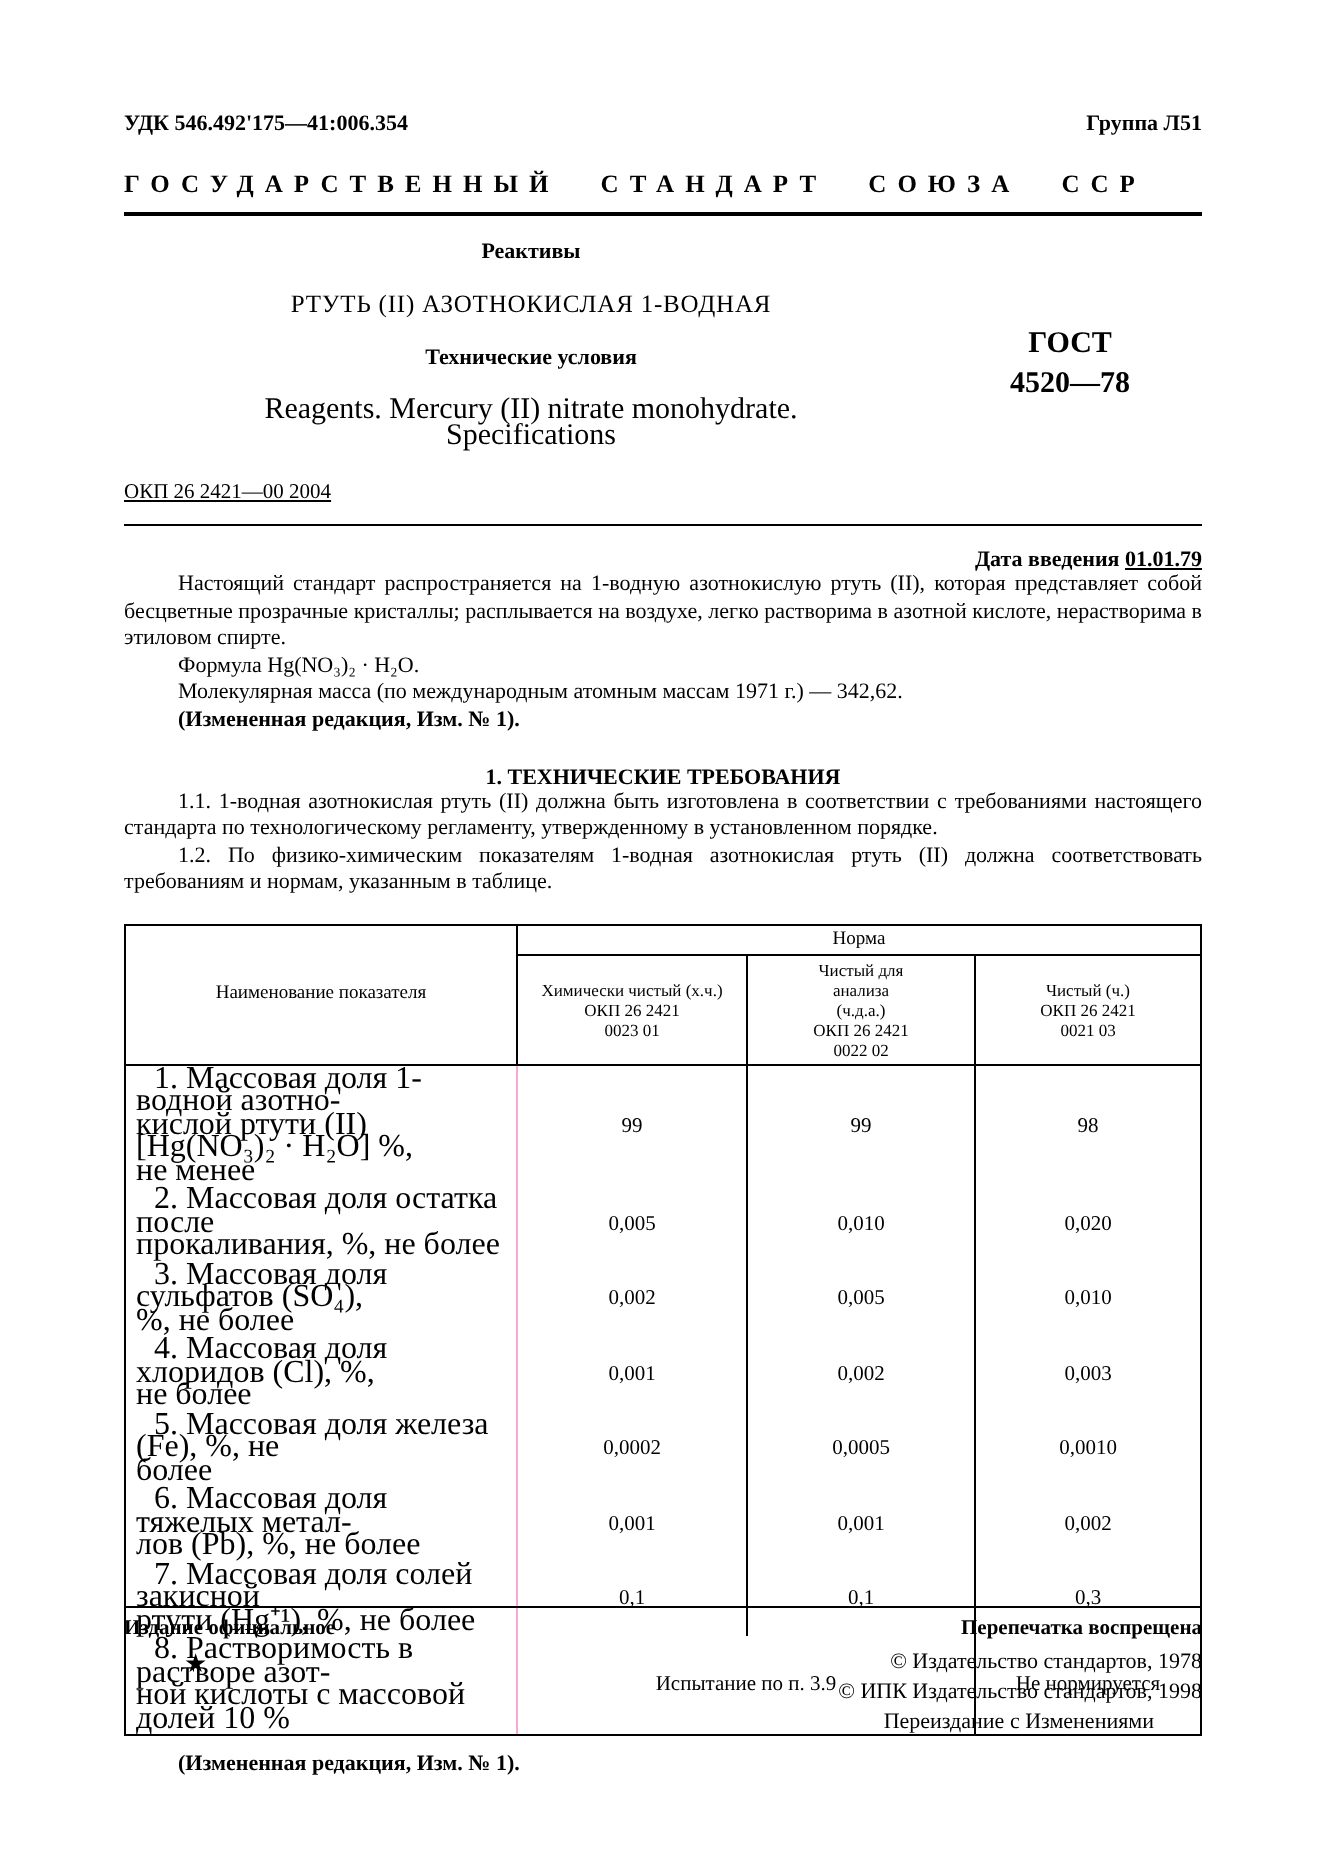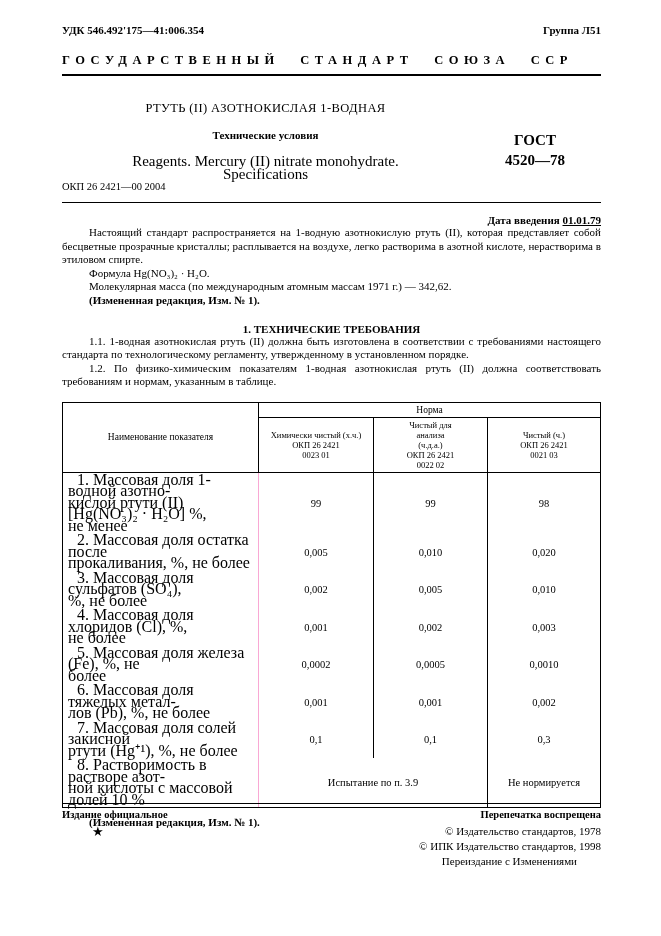--- a/index.html
+++ b/index.html
@@ -5,42 +5,42 @@
 <style>
   * { box-sizing: border-box; }
   html, body { margin: 0; padding: 0; background: #ffffff; }
   .page {
     position: relative;
     width: 661px; height: 936px;
     margin: 0 auto;
     background: #fff;
     color: #000;
     font-family: "Liberation Serif", serif;
-    padding: 24px 60px 0 62px;
+    padding: 56px 60px 0 62px;
     overflow: hidden;
   }
   .meta-row { display: flex; justify-content: space-between; font-size: 11px; font-weight: bold; }
   .banner {
     margin-top: 17px;
     font-size: 12.5px; font-weight: bold;
     letter-spacing: 5.5px; word-spacing: 12px;
     white-space: nowrap;
   }
   .rule-thick { border: none; border-top: 2px solid #000; margin: 6px 0 0; }
   .rule-thin  { border: none; border-top: 1px solid #000; margin: 10px 0 0; }
 
   .title-area { display: flex; margin-top: 12px; }
   .title-left { flex: 1; text-align: center; }
   .kicker { font-weight: bold; font-size: 11px; }
   .doc-title { font-weight: normal; font-size: 12.5px; margin-top: 13px; letter-spacing: 0.4px; }
   .doc-subtitle { font-weight: bold; font-size: 11px; margin-top: 13px; }
   .english { margin-top: 14px; font-size: 15px; line-height: 13px; }
   .gost-box { width: 132px; text-align: center; font-weight: bold; font-size: 15px; line-height: 20px; padding-top: 42px; }
 
-  .okp { font-size: 10.5px; margin-top: 0; }
+  .okp { font-size: 10.5px; margin-top: 16px; text-decoration: underline; }
   .date-line { text-align: right; font-weight: bold; font-size: 11px; margin-top: 11px; }
   .date-val { text-decoration: underline; }
 
   p.body-text { font-size: 11px; line-height: 13.6px; text-align: justify; text-indent: 27px; margin: 0; }
   .first-para { margin-top: 8px; }
   .bold { font-weight: bold; }
   .section-heading { text-align: center; font-weight: bold; font-size: 11px; margin-top: 15px; }
   .after-heading { margin-top: 12px; }
   .gap-small { margin-top: 5px; }
 
@@ -88,20 +88,21 @@
   <div class="meta-row">
     <span>УДК  546.492'175—41:006.354</span>
     <span>Группа  Л51</span>
   </div>
 
   <div class="banner">ГОСУДАРСТВЕННЫЙ СТАНДАРТ СОЮЗА ССР</div>
   <hr class="rule-thick">
 
   <div class="title-area">
     <div class="title-left">
+      <div class="kicker">Реактивы</div>
       <div class="doc-title">РТУТЬ (II) АЗОТНОКИСЛАЯ 1-ВОДНАЯ</div>
       <div class="doc-subtitle">Технические условия</div>
       <div class="english">
         <div>Reagents. Mercury (II) nitrate monohydrate.</div>
         <div>Specifications</div>
       </div>
     </div>
     <div class="gost-box">
       <div>ГОСТ</div>
       <div>4520—78</div>

